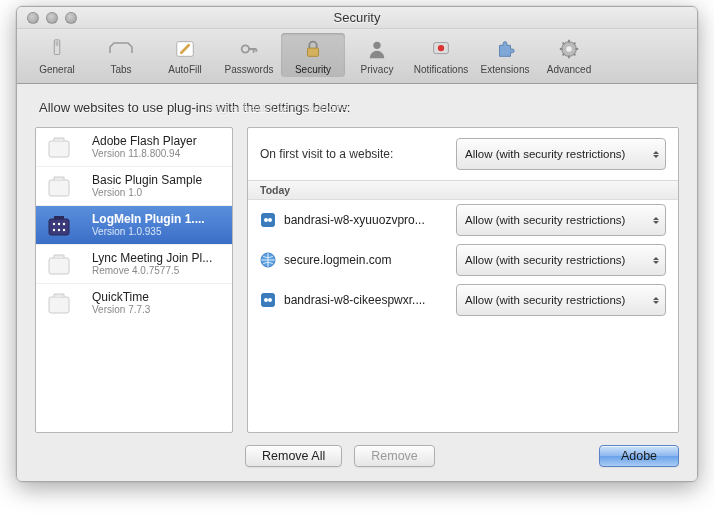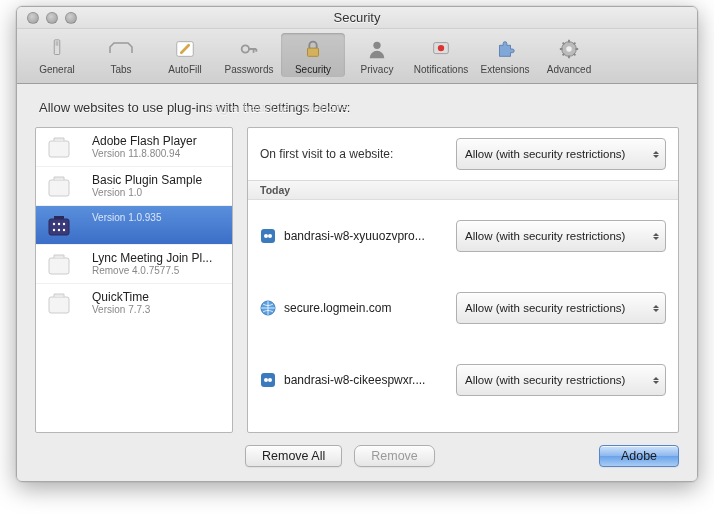--- a/index.html
+++ b/index.html
@@ -175,21 +175,21 @@
   .popup .arrows .dn { border-top: 3.5px solid #555; }
   .section-label {
     background: linear-gradient(#f7f7f7, #ebebeb);
     border-bottom: 1px solid #dcdcdc;
     font-size: 10.5px; font-weight: bold; color: #555;
     padding: 3px 12px;
   }
   .site-row {
     display: flex;
     align-items: center;
-    padding: 20px 12px;
+    padding: 4px 12px;
     gap: 8px;
   }
   .site-row .sicon {
     width: 16px; height: 16px; flex: 0 0 16px;
   }
   .site-row .sname {
     font-size: 12px; color: #222;
     flex: 1;
     white-space: nowrap; overflow: hidden; text-overflow: ellipsis;
   }
@@ -204,21 +204,21 @@
     height: 22px;
     padding: 0 16px;
     background: linear-gradient(#fdfdfd, #e6e6e6);
     border: 1px solid #aeaeae;
     border-radius: 4px;
     font-size: 12.5px;
     color: #222;
     display: inline-flex; align-items: center; justify-content: center;
     box-shadow: 0 1px 0 rgba(255,255,255,0.7) inset, 0 1px 1px rgba(0,0,0,0.05);
   }
-  .btn.disabled { color: #9a9a9a; border-radius: 7px; }
+  .btn.disabled { color: #9a9a9a; }
   .btn.default {
     background: linear-gradient(#cfe3fb, #8fb9ef 48%, #6aa3ea 52%, #a9ccf4);
     border-color: #5a84c4;
     color: #1a1a1a;
     font-weight: 500;
   }
 </style>
 </head>
 <body>
 
@@ -360,20 +360,21 @@
                 <circle cx="8" cy="12" r="1.2" fill="#fff"></circle>
                 <circle cx="13" cy="12" r="1.2" fill="#fff"></circle>
                 <circle cx="18" cy="12" r="1.2" fill="#fff"></circle>
                 <circle cx="8" cy="18" r="1.2" fill="#fff"></circle>
                 <circle cx="13" cy="18" r="1.2" fill="#fff"></circle>
                 <circle cx="18" cy="18" r="1.2" fill="#fff"></circle>
                 <path d="M8 7 V4 h10 V7" fill="#2a2a5a"></path>
               </svg>
           </div>
           <div class="ptxt">
+            <div class="pname">LogMeIn Plugin 1....</div>
             <div class="pver">Version 1.0.935</div>
           </div>
         </div>
 
         <div class="plugin">
           <div class="picon">
             <svg width="26" height="26" viewBox="0 0 26 26">
                 <rect x="3" y="7" width="20" height="16" rx="2" fill="#f4f4f4" stroke="#ccc"></rect>
                 <path d="M8 7 V4 h10 V7" fill="#eaeaea" stroke="#ccc"></path>
               </svg>

